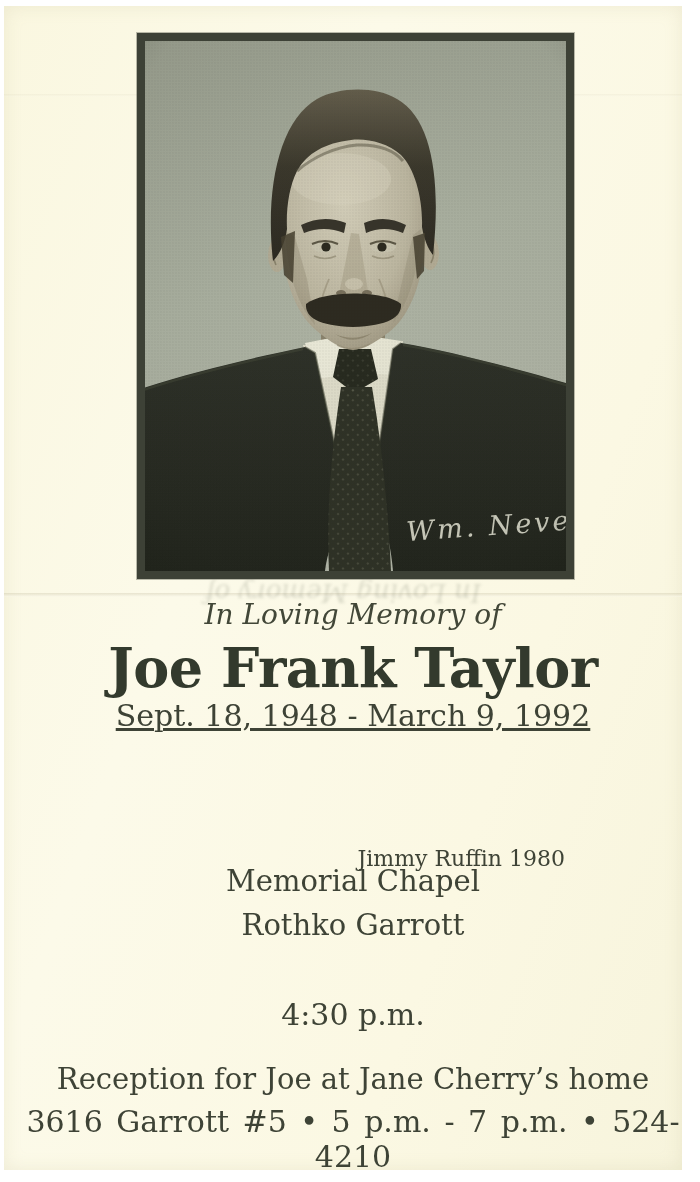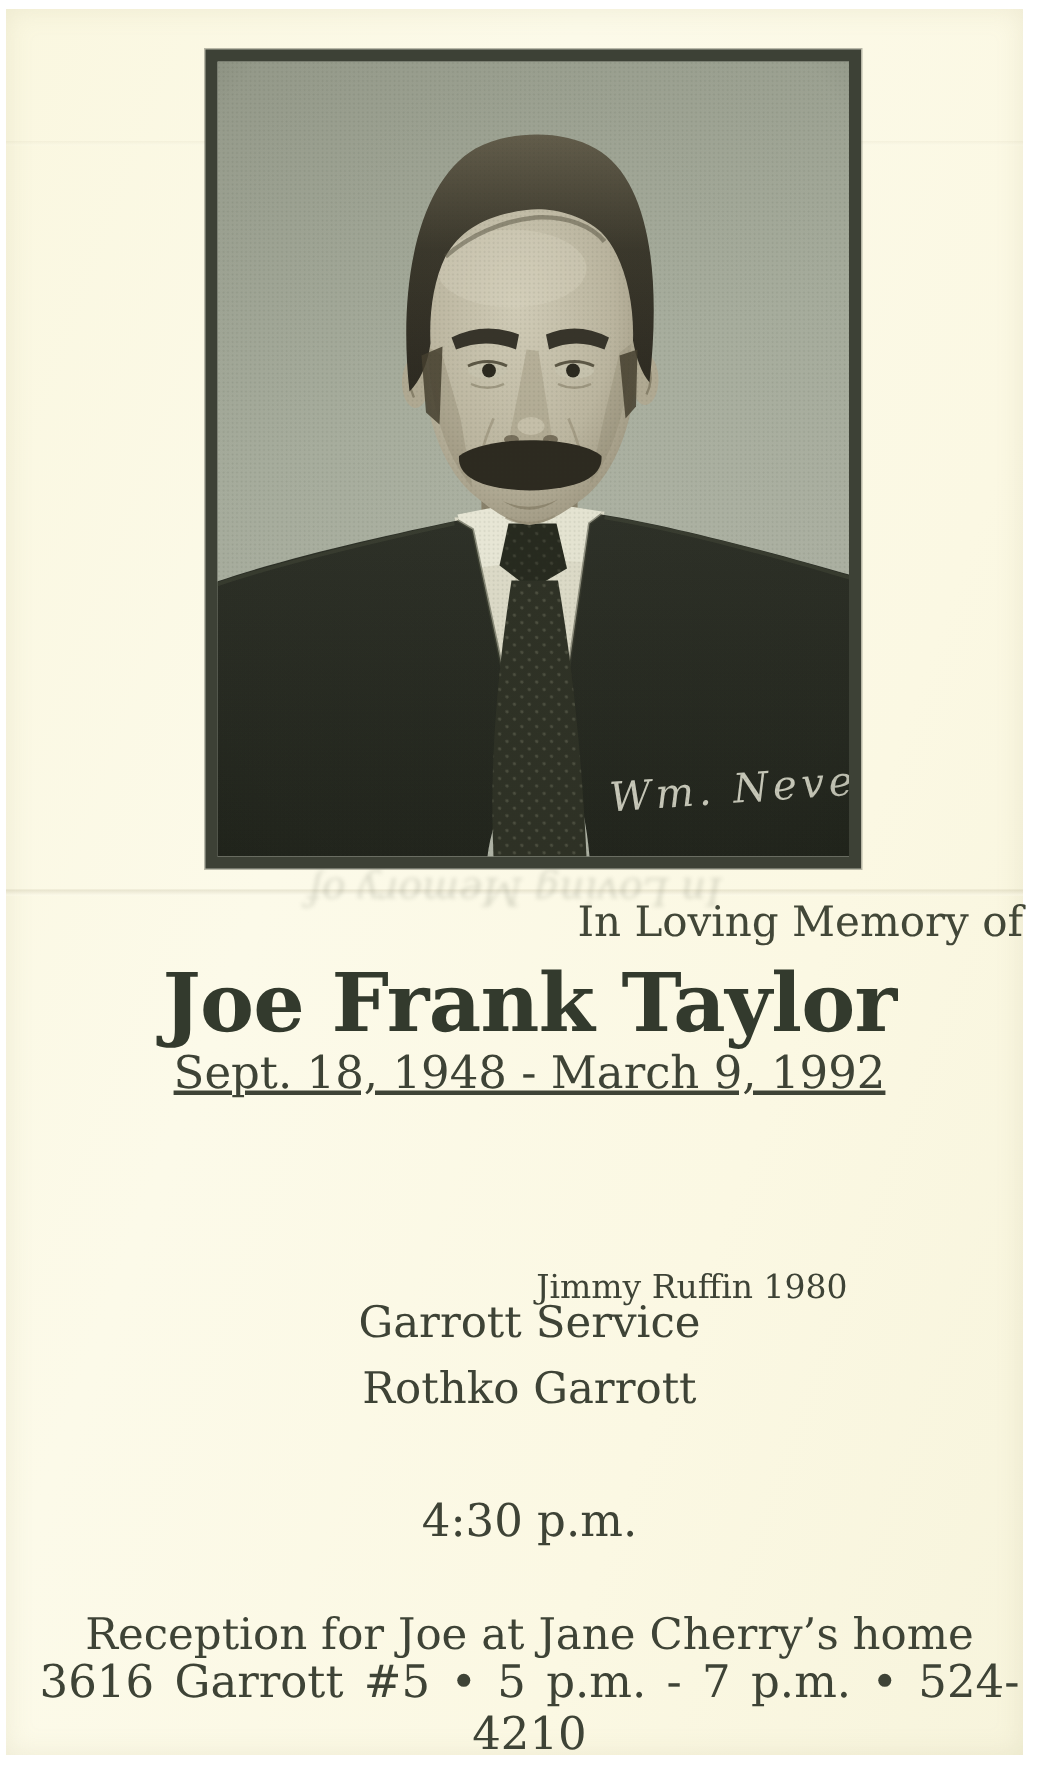--- a/index.html
+++ b/index.html
@@ -53,30 +53,30 @@
     transform: scale(-1, -1);
     filter: blur(1.4px);
     pointer-events: none;
   }
   .line {
     position: absolute;
     left: 20px; width: 658px;
     text-align: center;
     color: #3e4336;
   }
-  #line-memory   { top: 592px;  font-size: 28px; color: #424738; text-align: right; }
+  #line-memory   { top: 592px;  font-size: 28px; font-style: italic; color: #424738; }
   #line-name     { top: 630px;  font-size: 54px; font-weight: bold; letter-spacing: -0.5px; color: #333a2d; }
   #line-dates    { top: 692px;  font-size: 30px; text-decoration: underline; }
   #line-song     { top: 757px;  font-size: 30px; }
   #line-credit   { top: 808px;  font-size: 22px; left: 0; width: 561px; text-align: right; margin-top: 32px; }
   #line-service  { top: 858px;  font-size: 29px; }
   #line-venue    { top: 902px;  font-size: 29px; }
   #line-svcdate  { top: 946px;  font-size: 30px; }
   #line-svctime  { top: 991px;  font-size: 30px; }
-  #line-reception{ top: 1056px; font-size: 29px; margin-top: 10px; }
+  #line-reception{ top: 1056px; font-size: 29px; }
   #line-details  { top: 1098px; font-size: 30px; word-spacing: 4px; }
 </style>
 </head>
 <body>
 
 <div id="scan">
   <div id="card">
 
     <div id="crease-top" class="crease"></div>
     <div id="crease-mid" class="crease"></div>
@@ -198,21 +198,21 @@
 
     <div id="line-memory" class="line">In Loving Memory of</div>
 
     <div id="line-name" class="line">Joe Frank Taylor</div>
 
     <div id="line-dates" class="line">Sept. 18, 1948 - March 9, 1992</div>
 
 
     <div id="line-credit" class="line">Jimmy Ruffin 1980</div>
 
-    <div id="line-service" class="line">Garrott Service</div>
+    <div id="line-service" class="line">Memorial Chapel</div>
 
     <div id="line-venue" class="line">Rothko Garrott</div>
 
 
     <div id="line-svctime" class="line">4:30 p.m.</div>
 
     <div id="line-reception" class="line">Reception for Joe at Jane Cherry’s home</div>
 
     <div id="line-details" class="line">3616 Garrott #5  •  5 p.m. - 7 p.m.  •  524-4210</div>
 

